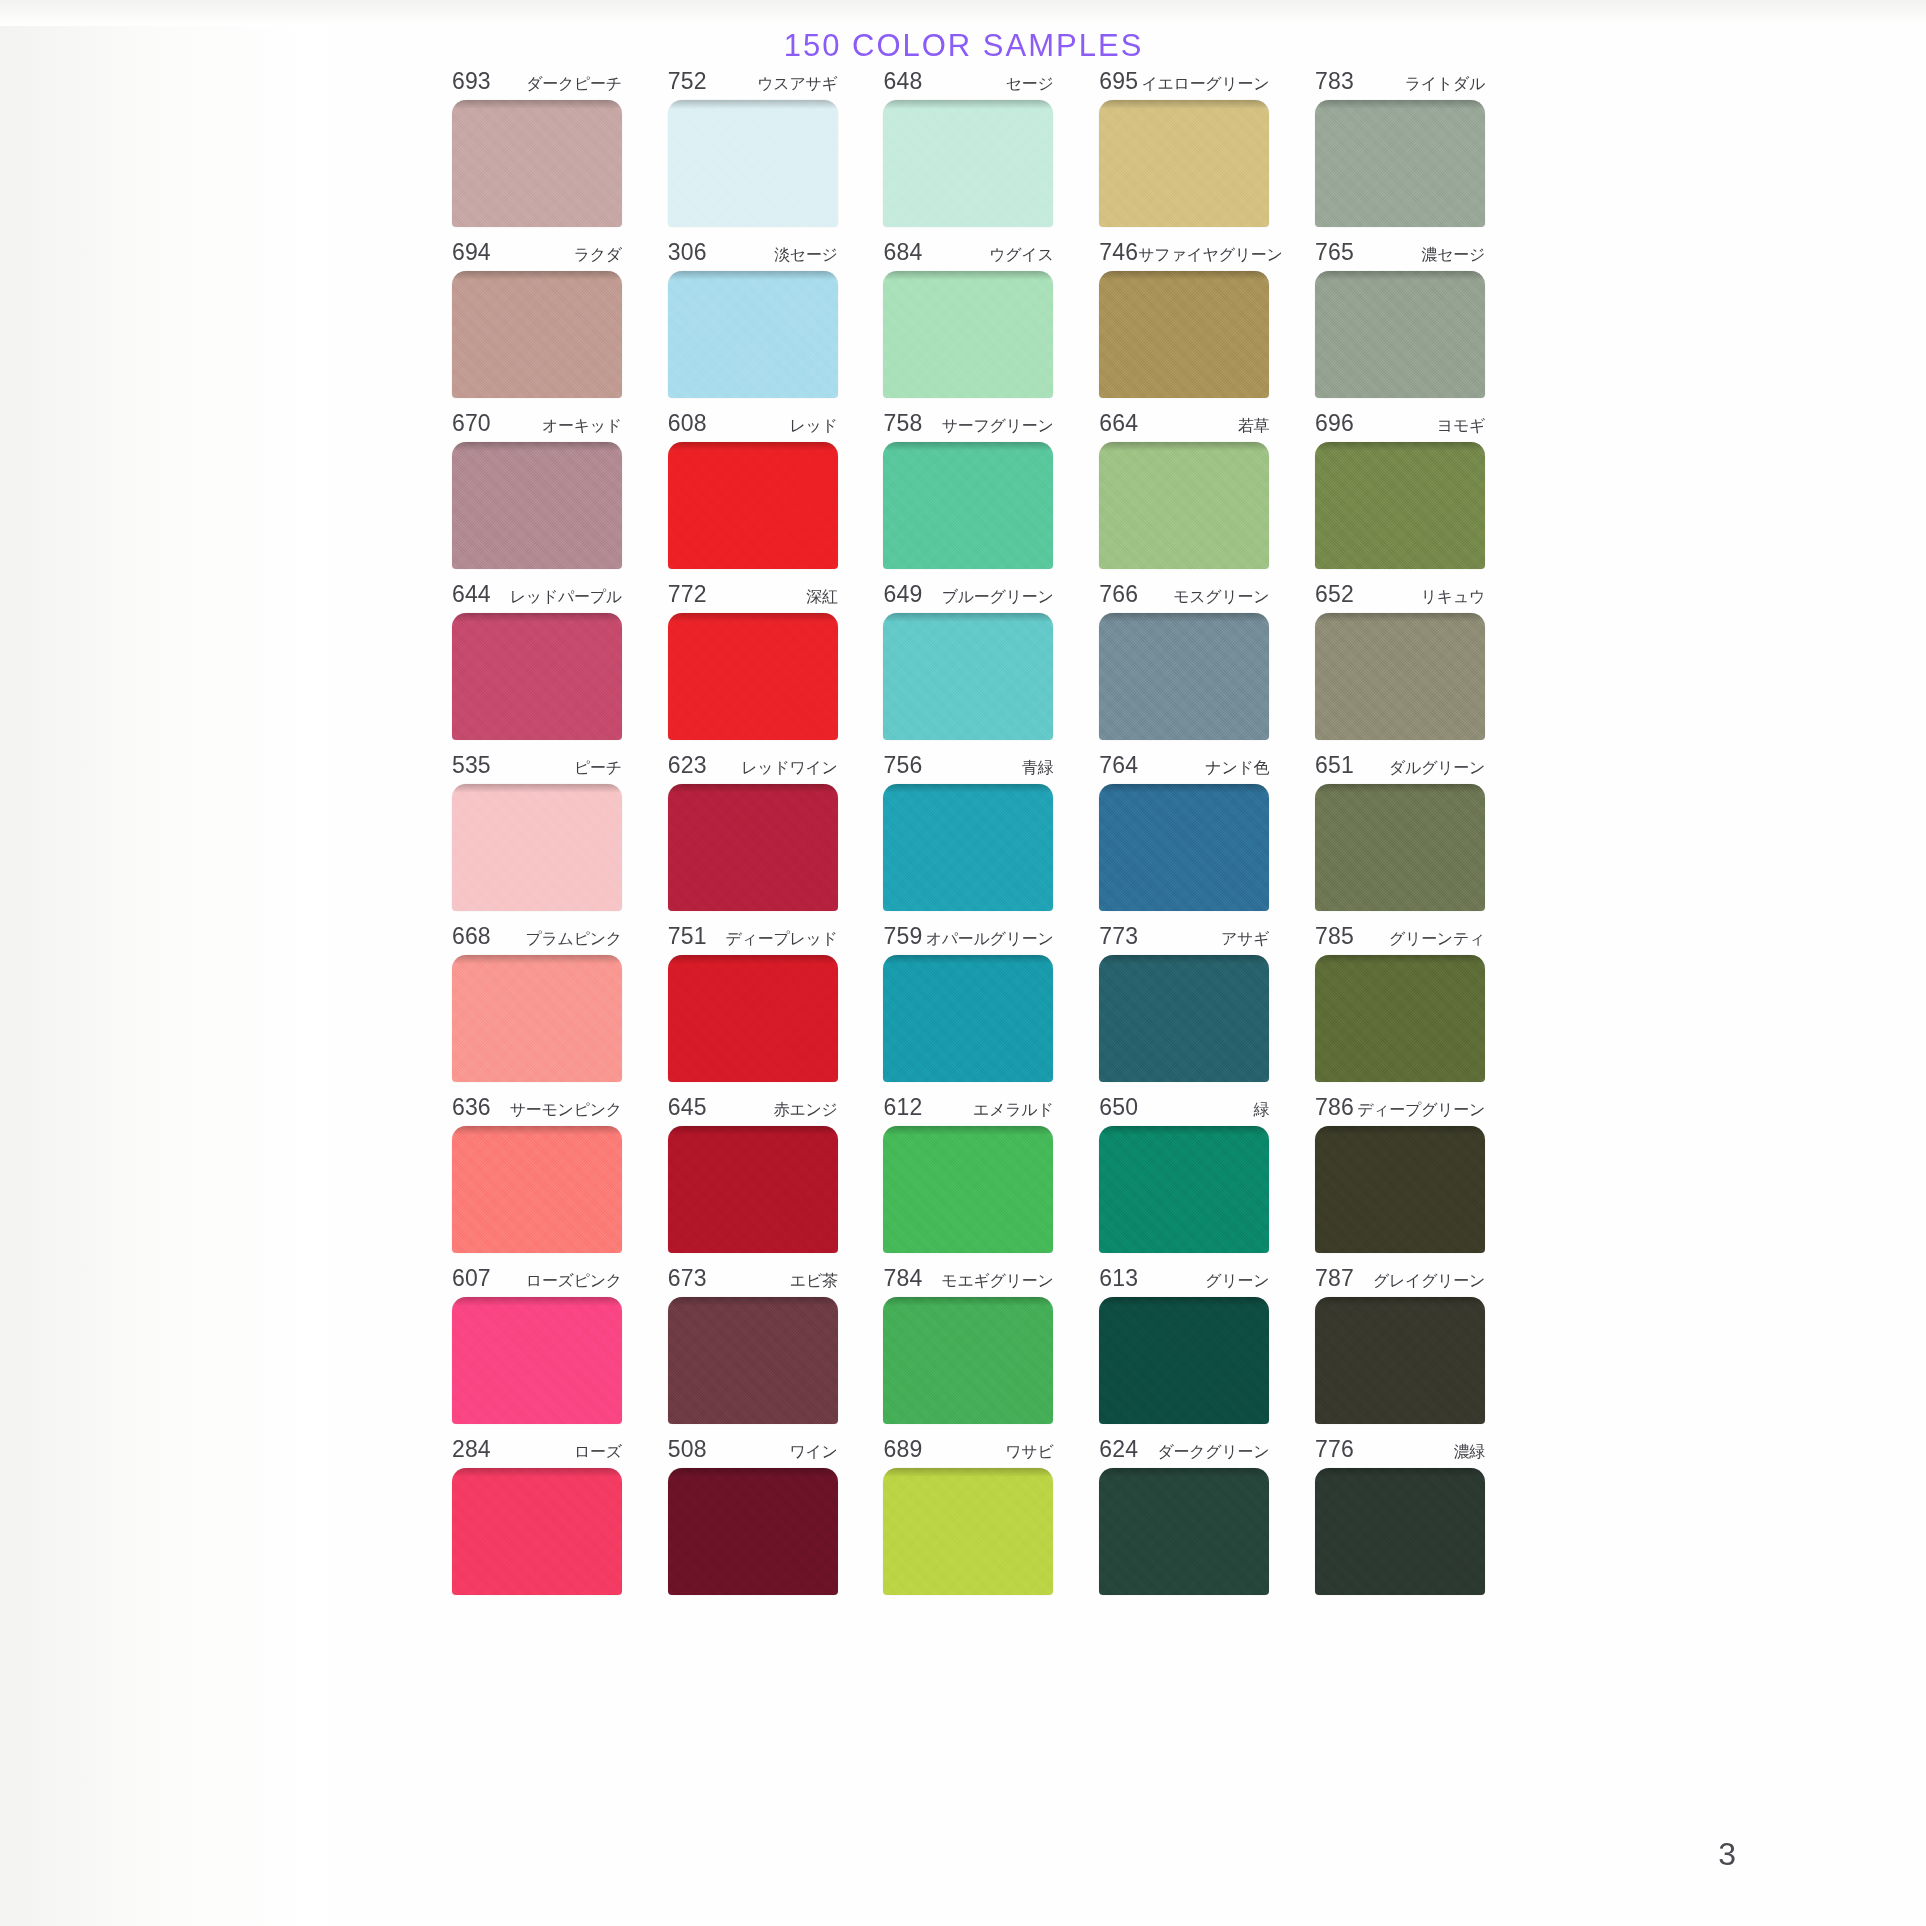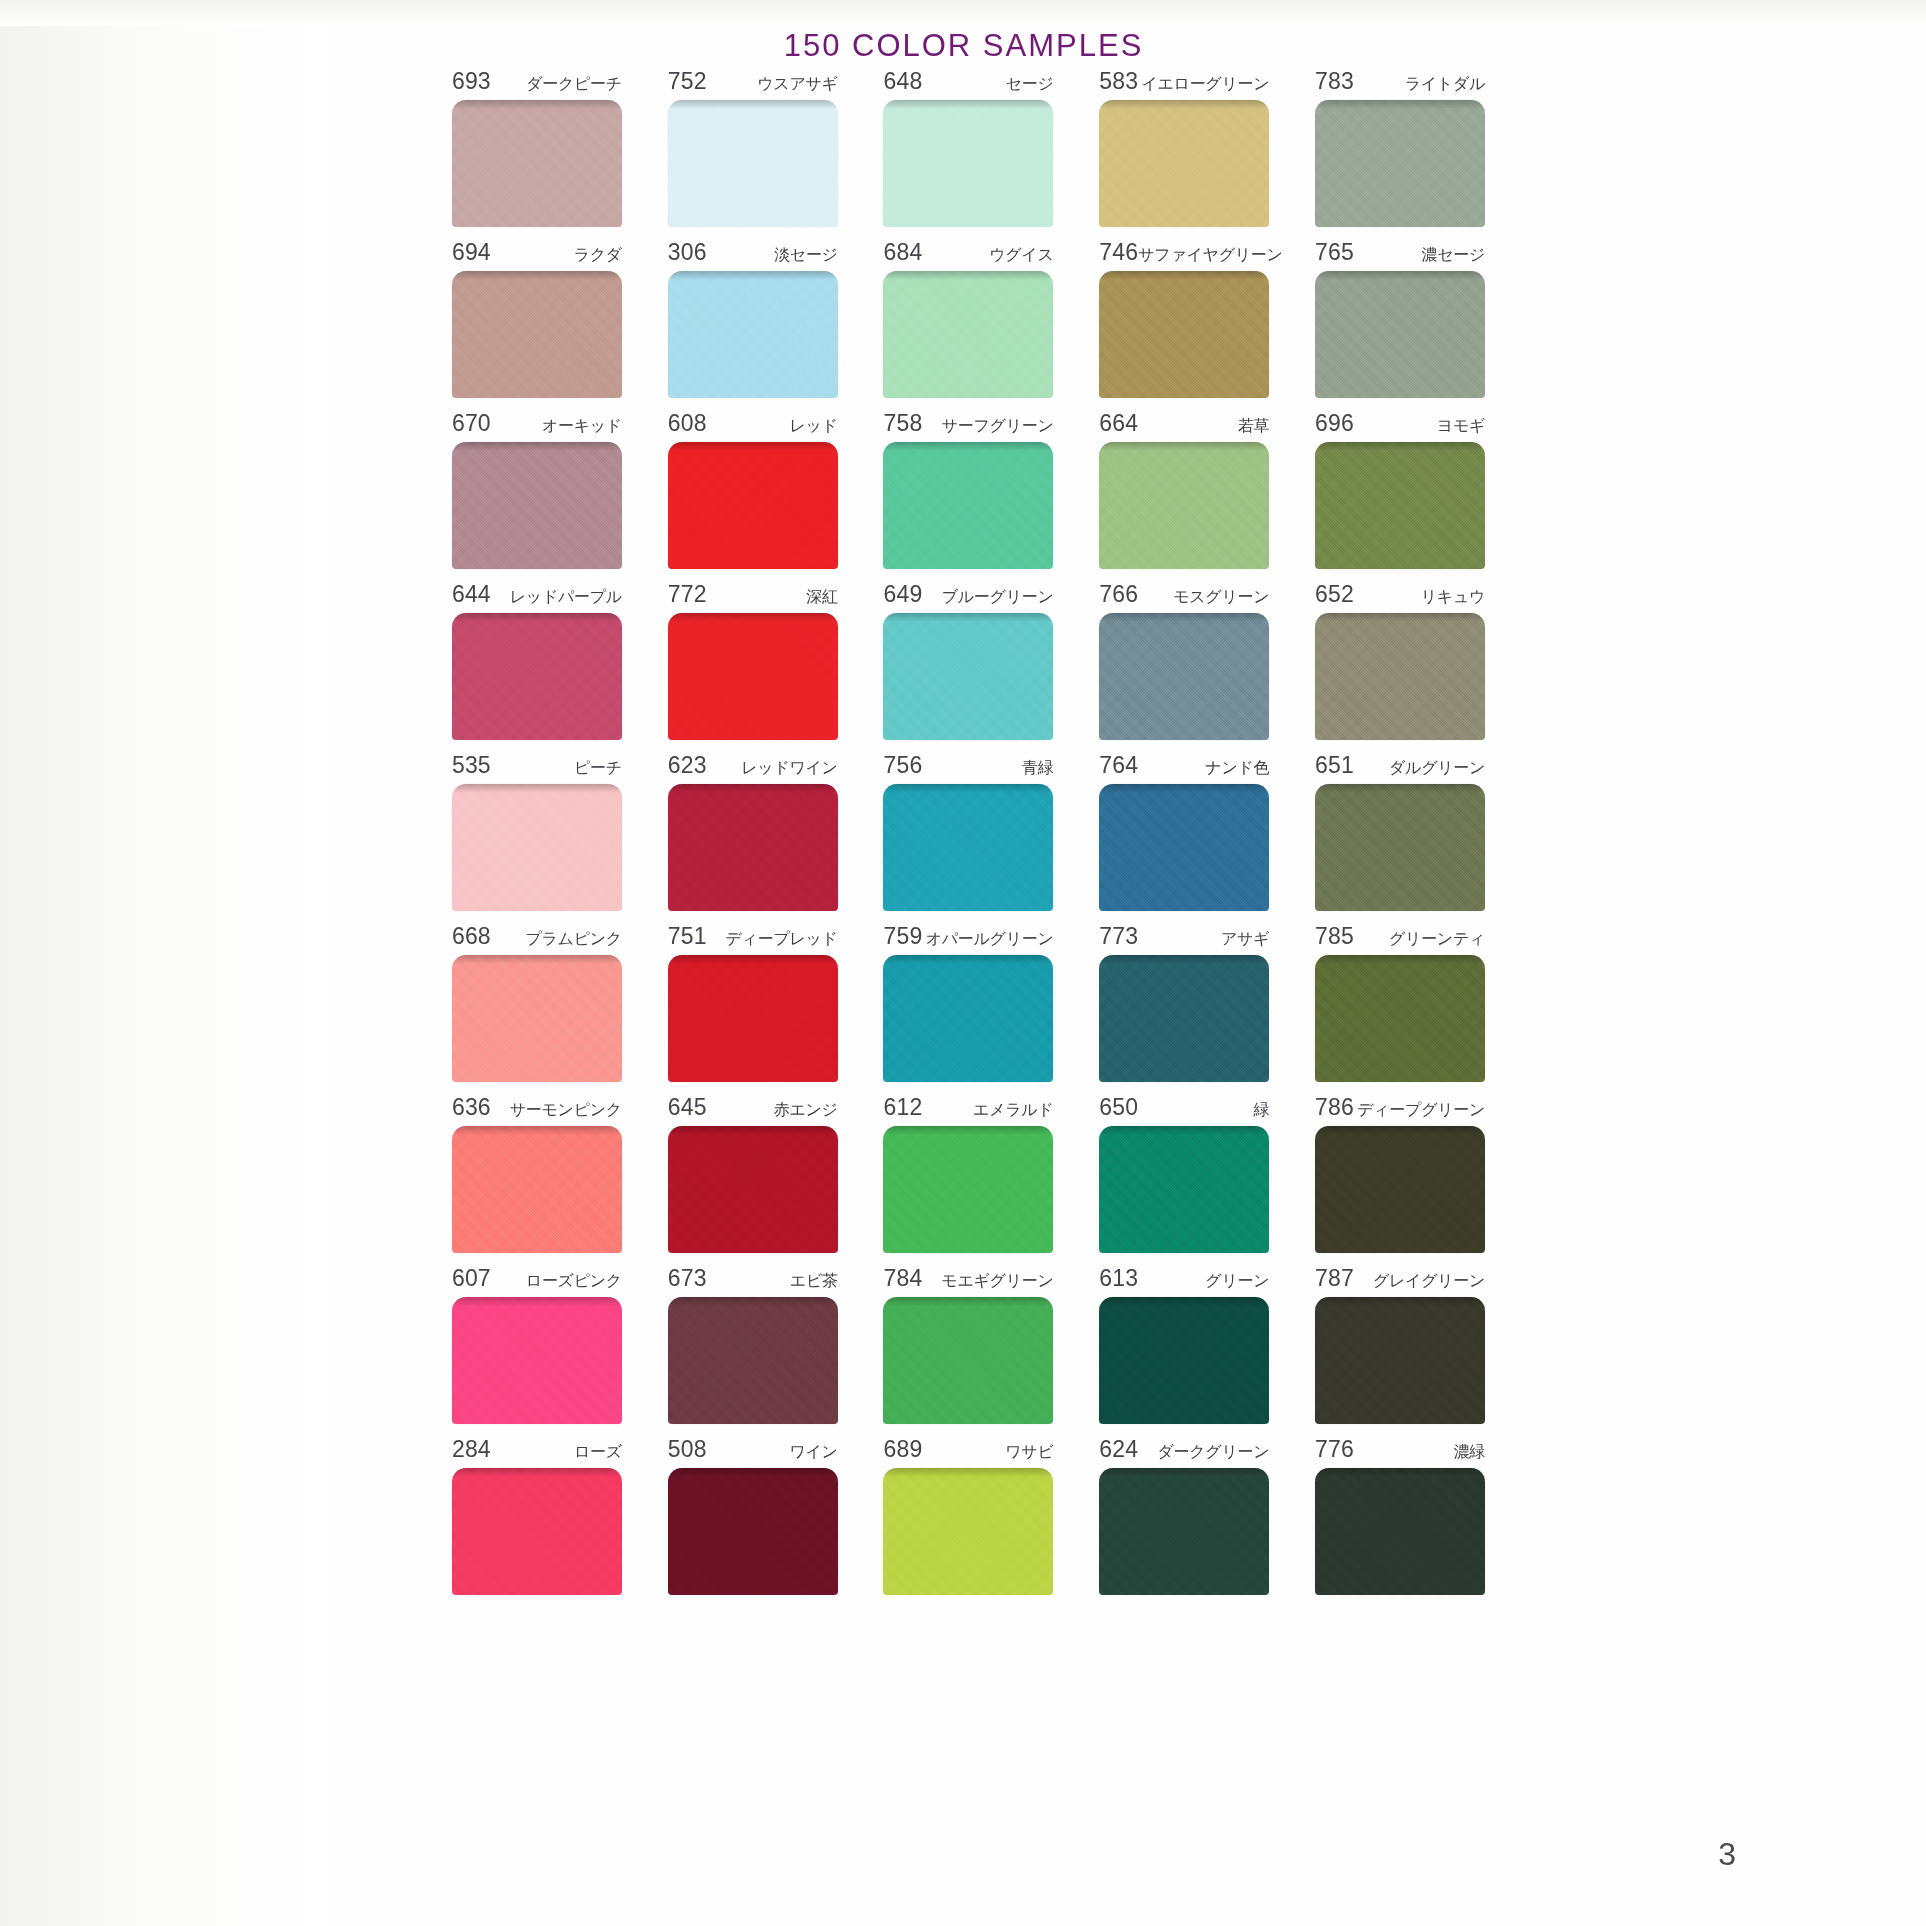--- a/index.html
+++ b/index.html
@@ -44,21 +44,21 @@
   }
 
   .page-title {
     position: absolute;
     left: 0;
     top: 28px;
     width: 1927px;
     text-align: center;
     font-size: 31px;
     letter-spacing: 2px;
-    color: #701a75;
+    color: #8b5cf6;
     font-family: "Liberation Sans", sans-serif;
     font-weight: 400;
   }
 
   #grid {
     position: absolute;
     left: 429px;
     top: 69px;
     width: 1079px;
   }
@@ -180,21 +180,21 @@
             <div class="cell-label">
               <span class="code">648</span>
               <span class="name">セージ</span>
             </div>
             <div class="swatch-wrap">
               <div class="swatch" style="background-color: rgb(196, 235, 220);"></div>
             </div>
           </div>
           <div class="cell">
             <div class="cell-label">
-              <span class="code">583</span>
+              <span class="code">695</span>
               <span class="name">イエローグリーン</span>
             </div>
             <div class="swatch-wrap">
               <div class="swatch" style="background-color: rgb(212, 192, 128);"></div>
             </div>
           </div>
           <div class="cell">
             <div class="cell-label">
               <span class="code">783</span>
               <span class="name">ライトダル</span>

